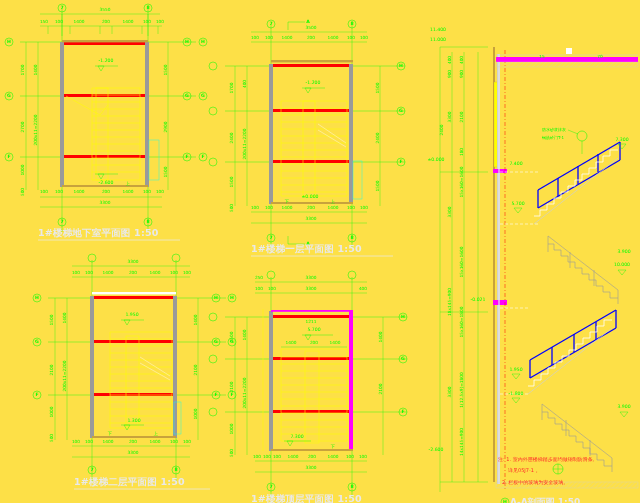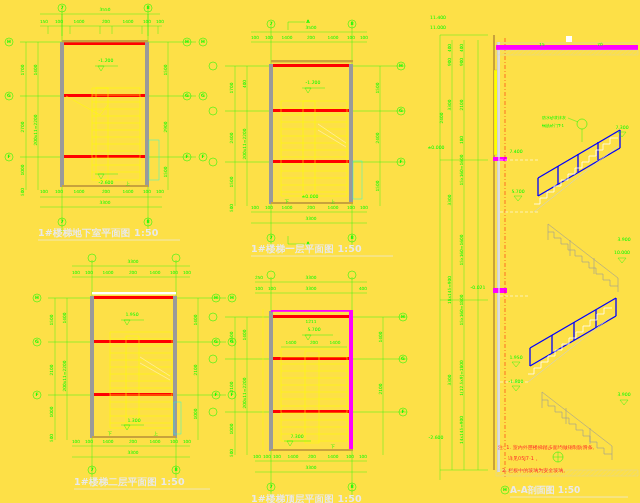--- a/index.html
+++ b/index.html
@@ -516,21 +516,21 @@
     <path d="M72 172 L78 172 L75 177 Z" fill="none" stroke="#00ff00" stroke-width="0.4"></path>
     <line x1="69" y1="172" x2="96" y2="172" stroke="#00ff00" stroke-width="0.4"></line>
     <text class="elev" x="82" y="168">7.300</text>
   </g>
   <text class="dimtxt" x="118" y="178" fill="#e9e9e9">下</text>
   <text class="ttl" x="36" y="230">1#楼梯顶层平面图  1:50</text>
   <line x1="36" y1="237" x2="178" y2="237" stroke="#e9e9e9" stroke-width="0.7"></line>
 </svg>
 </div>
 
-<div class="pan" style="left:430px;top:0;width:210px;height:452px;">
+<div class="pan" style="left:430px;top:12px;width:210px;height:452px;">
 <svg width="210" height="503" viewBox="0 0 210 503">
   <defs>
     <pattern id="hatchw" width="3" height="3" patternTransform="rotate(45)" patternUnits="userSpaceOnUse">
       <line x1="0" y1="0" x2="0" y2="3" stroke="#cfcfcf" stroke-width="0.4"></line>
     </pattern>
   </defs>
 
   <g stroke="#00ff00" stroke-width="0.35" fill="none">
     <line x1="10" y1="35" x2="10" y2="480"></line>
     <line x1="22" y1="40" x2="22" y2="470"></line>

